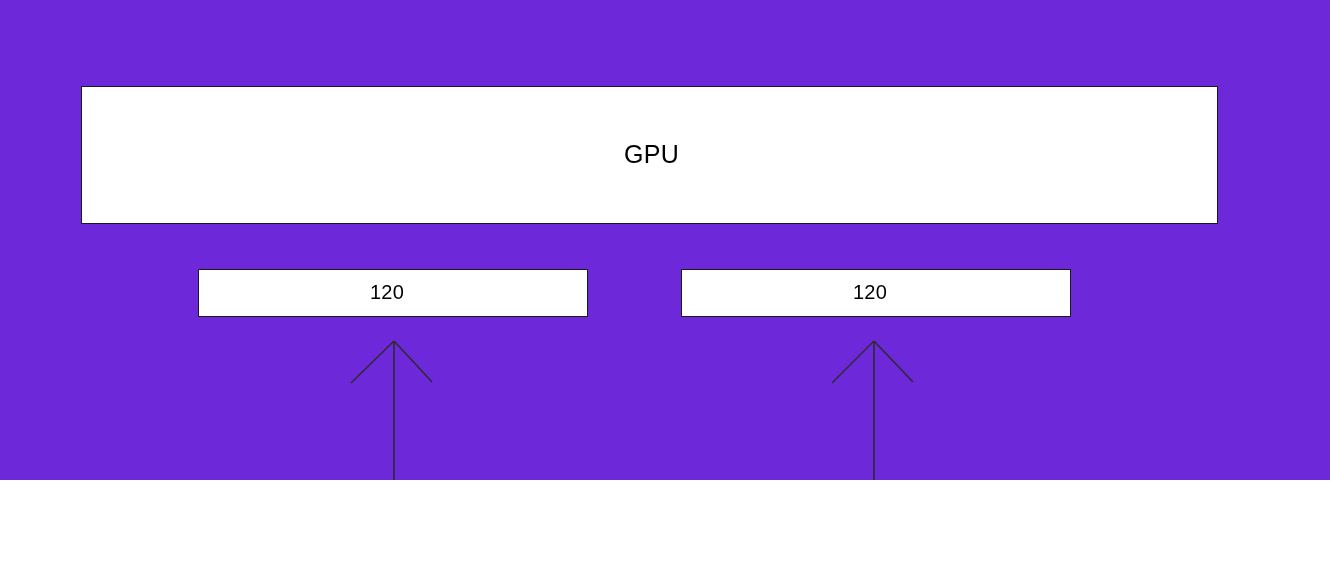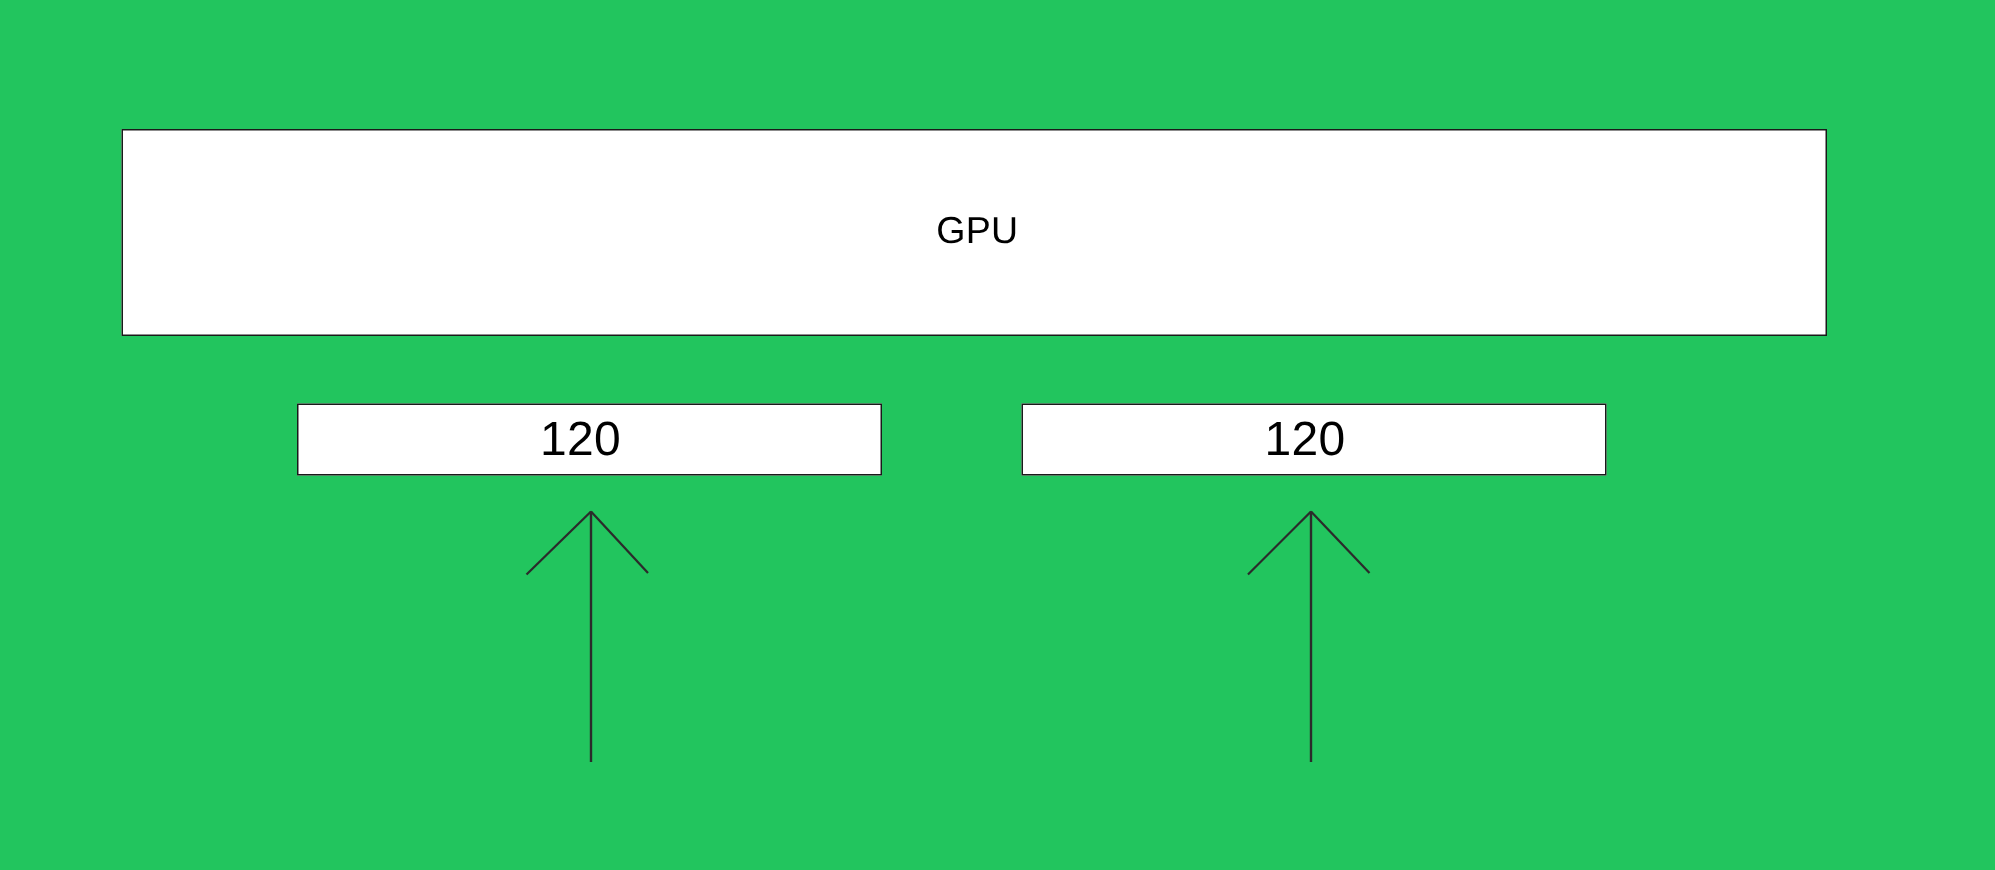--- a/index.html
+++ b/index.html
@@ -54,21 +54,21 @@
     width: 390px;
     height: 48px;
   }
   #memory-block-2 {
     left: 681px;
     top: 269px;
     width: 390px;
     height: 48px;
   }
   .memory-block .block-label {
-    font-size: 32px;
+    font-size: 20px;
     line-height: 25px;
     position: relative;
     top: -1px;
     left: -6px;
   }
   .arrow-svg {
     position: absolute;
     overflow: visible;
     pointer-events: none;
   }
@@ -89,21 +89,21 @@
   .arrow-barb {
     stroke: #2b2b2b;
     stroke-width: 1.5;
     fill: none;
     stroke-linecap: butt;
   }
 </style>
 </head>
 <body>
 
-<div id="figure-canvas" style="width: 1330px; height: 580px; background: #22c55e;">
+<div id="figure-canvas" style="width: 1330px; height: 480px; background: #6d28d9;">
 
   <div class="block" id="gpu-block" style="left: 81px; top: 86px; width: 1137px; height: 138px; border-color: rgb(26, 26, 26);">
     <span class="block-label">GPU</span>
   </div>
 
   <div class="block memory-block" id="memory-block-1" style="left: 198px; top: 269px; width: 390px; height: 48px; border-color: rgb(26, 26, 26);">
     <span class="block-label">120</span>
   </div>
 
   <div class="block memory-block" id="memory-block-2" style="left: 681px; top: 269px; width: 390px; height: 48px; border-color: rgb(26, 26, 26);">

